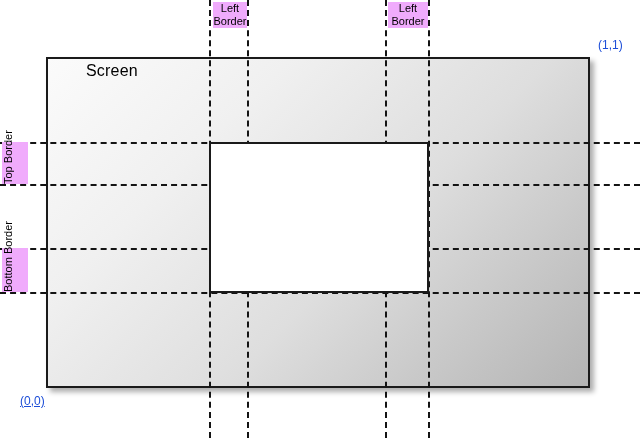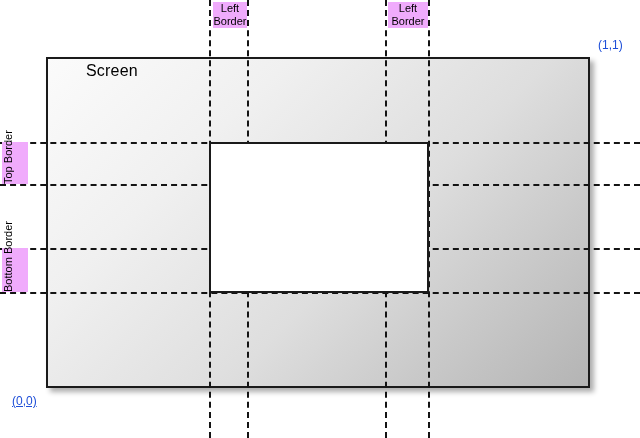--- a/index.html
+++ b/index.html
@@ -107,21 +107,21 @@
     color: #1d4ed8;
   }
 
   .lbl-left-border  { left: 213px; top: 2px;  width: 34px; }
   .lbl-right-border { left: 388px; top: 2px;  width: 40px; }
 
   .lbl-top-border    { left: 2px;  top: 142px; height: 42px; width: 26px; }
   .lbl-bottom-border { left: 2px;  top: 248px; height: 44px; width: 26px; }
 
   .lbl-one-one { left: 598px; top: 38px; }
-  .lbl-zero-zero { left: 12px; top: 394px; text-decoration: underline; }
+  .lbl-zero-zero { left: 20px; top: 394px; text-decoration: underline; }
 </style>
 </head>
 <body>
 
 <div id="canvas">
 
   <div class="screen-rect"></div>
 
   <div class="vline" style="left:209px"></div>
   <div class="vline" style="left:247px"></div>

